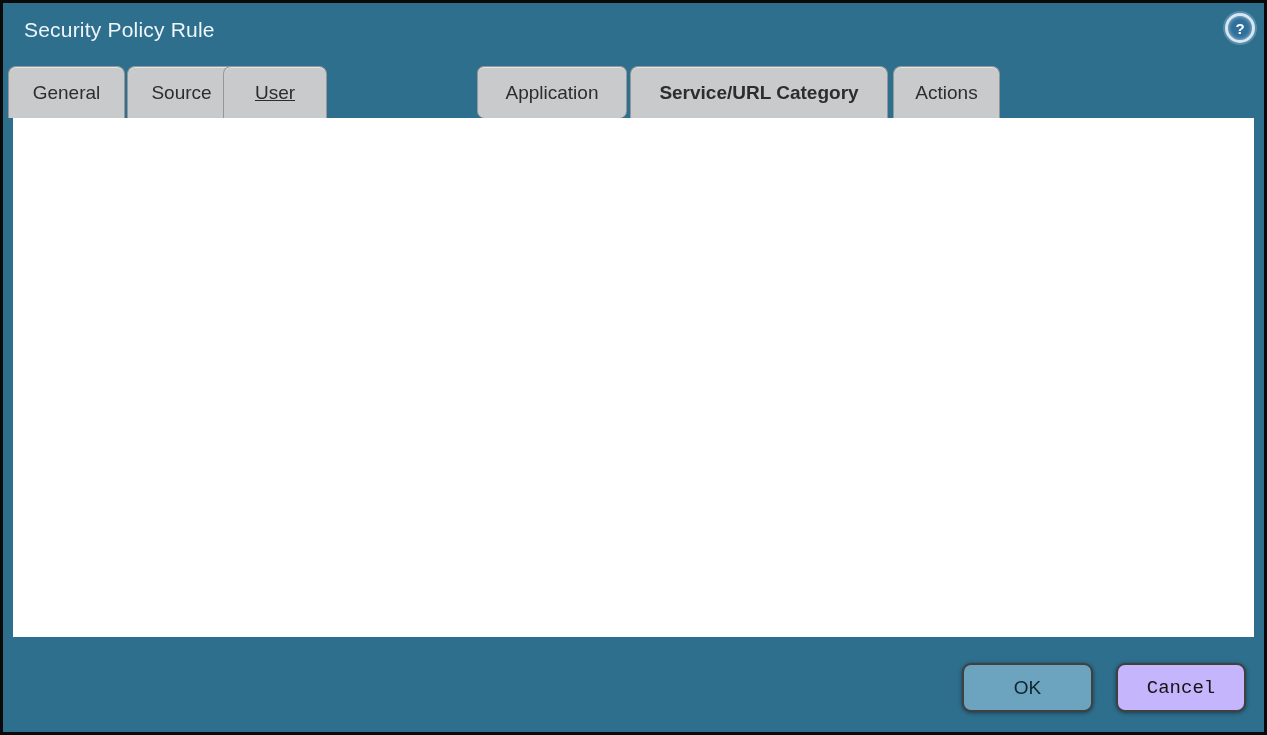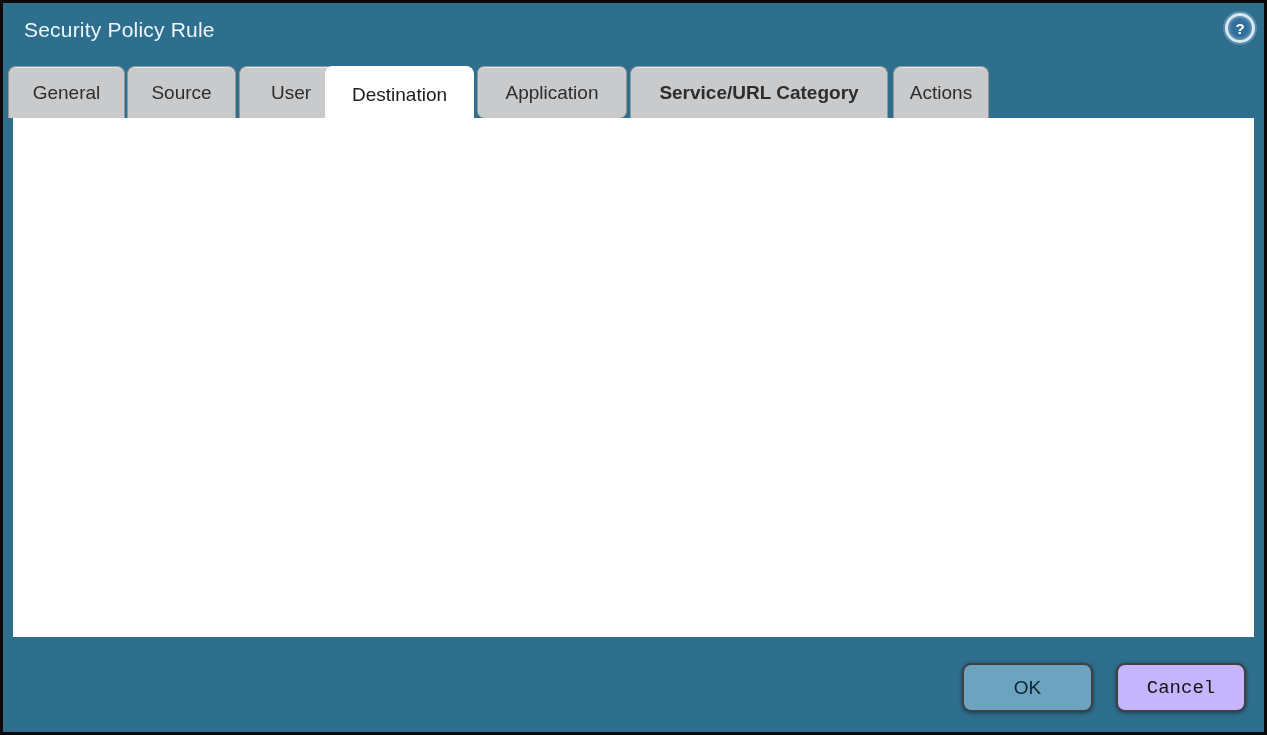--- a/index.html
+++ b/index.html
@@ -37,23 +37,23 @@
     color:#2d2d2d; font-size:19px;
     display:flex; align-items:center; justify-content:center;
     cursor:pointer;
     box-shadow:inset 0 1px 0 rgba(255,255,255,.5);
   }
   .tab.active {
     background:#ffffff; height:57px; z-index:3;
     border-color:#ffffff; box-shadow:none;
     color:#1c1c1c;
   }
-  .t0{left:5px;width:117px;} .t1{left:124px;width:109px;} .t2{left:236px;width:104px;}
+  .t0{left:5px;width:117px;} .t1{left:124px;width:109px;} .t2{left:220px;width:104px;text-decoration:underline;}
   .t3{left:322px;width:149px;} .t4{left:474px;width:150px;border-radius:7px;} .t5{left:627px;width:258px;font-weight:bold;}
-  .t6{left:890px;width:96px;} .t7{left:1001px;width:100px;}
+  .t6{left:890px;width:107px;} .t7{left:1001px;width:100px;}
   
   .content {
     position:absolute; left:10px; top:115px; width:1241px; height:519px;
     background:#ffffff; z-index:2;
   }
   .topbar {
     position:absolute; background:#49545d;
     display:flex; align-items:center; padding-left:6px;
   }
   .lp-top { left:21px; top:135px; width:606px; height:45px; }
@@ -169,21 +169,20 @@
 <body>
 
 <div class="dialog">
 
   <div class="title">Security Policy Rule</div>
   <div class="help">?</div>
 
   <div class="tab t0">General</div>
   <div class="tab t1">Source</div>
   <div class="tab t2">User</div>
-  <div class="tab t3 active">Destination</div>
   <div class="tab t4">Application</div>
   <div class="tab t5">Service/URL Category</div>
   <div class="tab t6">Actions</div>
 
   <div class="content"></div>
 
   <div class="topbar lp-top">
     <div class="select-box">select</div>
     <div class="dd-btn">
       <span class="tri-down"></span>

